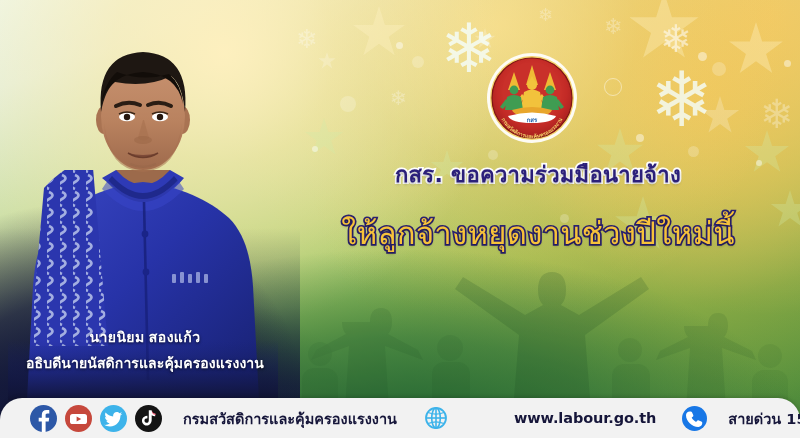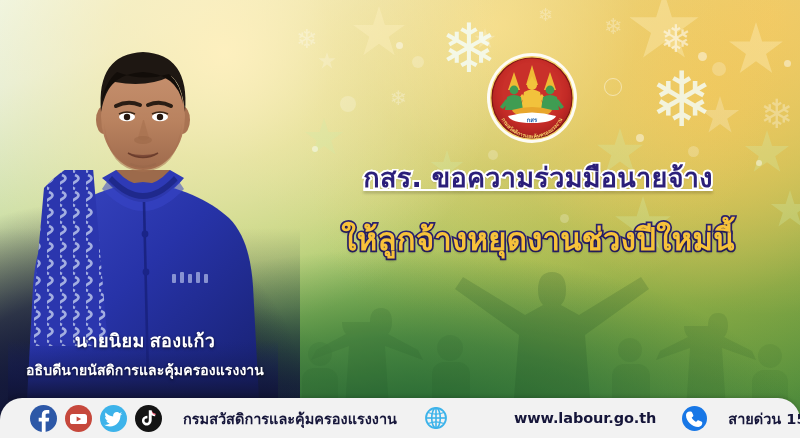--- a/index.html
+++ b/index.html
@@ -78,50 +78,49 @@
     position:absolute;left:486px;top:52px;width:92px;height:92px;
   }
   .emblem svg{width:100%;height:100%;display:block;}
 
   
   .headline{
     position:absolute;left:288px;top:162px;width:500px;text-align:center;
   }
   .hl-line1{
     font-family:"DejaVu Sans","Liberation Sans",sans-serif;
-    font-size:27px;font-weight:700;letter-spacing:.3px;
+    font-size:22px;font-weight:700;letter-spacing:.3px;
     color:#2b1f7a;
     -webkit-text-stroke:3.4px #ffffff;
     paint-order:stroke fill;
     text-shadow:0 2px 3px rgba(0,0,0,.28);
     line-height:1.22;
     white-space:nowrap;
-    text-decoration:underline;
   }
   .hl-line2{
     font-family:"DejaVu Sans","Liberation Sans",sans-serif;
-    font-size:31px;font-weight:700;letter-spacing:.3px;
+    font-size:31px;font-weight:400;letter-spacing:.3px;
     color:#f7c23a;
     -webkit-text-stroke:3.4px #2b2270;
     paint-order:stroke fill;
     text-shadow:0 2px 3px rgba(0,0,0,.30);
     line-height:1.22;
     margin-top:26px;
     white-space:nowrap;
   }
 
   
   .caption{
     position:absolute;left:0;top:326px;width:290px;text-align:center;
     color:#ffffff;
     text-shadow:0 1px 3px rgba(0,0,0,.75);
   }
   .cap-name{
-    font-size:18px;font-weight:700;letter-spacing:.4px;
-    font-family:Liberation Serif, serif;
+    font-size:14px;font-weight:700;letter-spacing:.4px;
+    font-family:Liberation Sans, sans-serif;
   }
   .cap-role{
     font-size:14px;font-weight:700;margin-top:4px;letter-spacing:.1px;
     font-family:"DejaVu Sans","Liberation Sans",sans-serif;
   }
 
   
   .footer{
     position:absolute;left:0;bottom:0;width:800px;height:40px;
     background:#f2f2f2;

